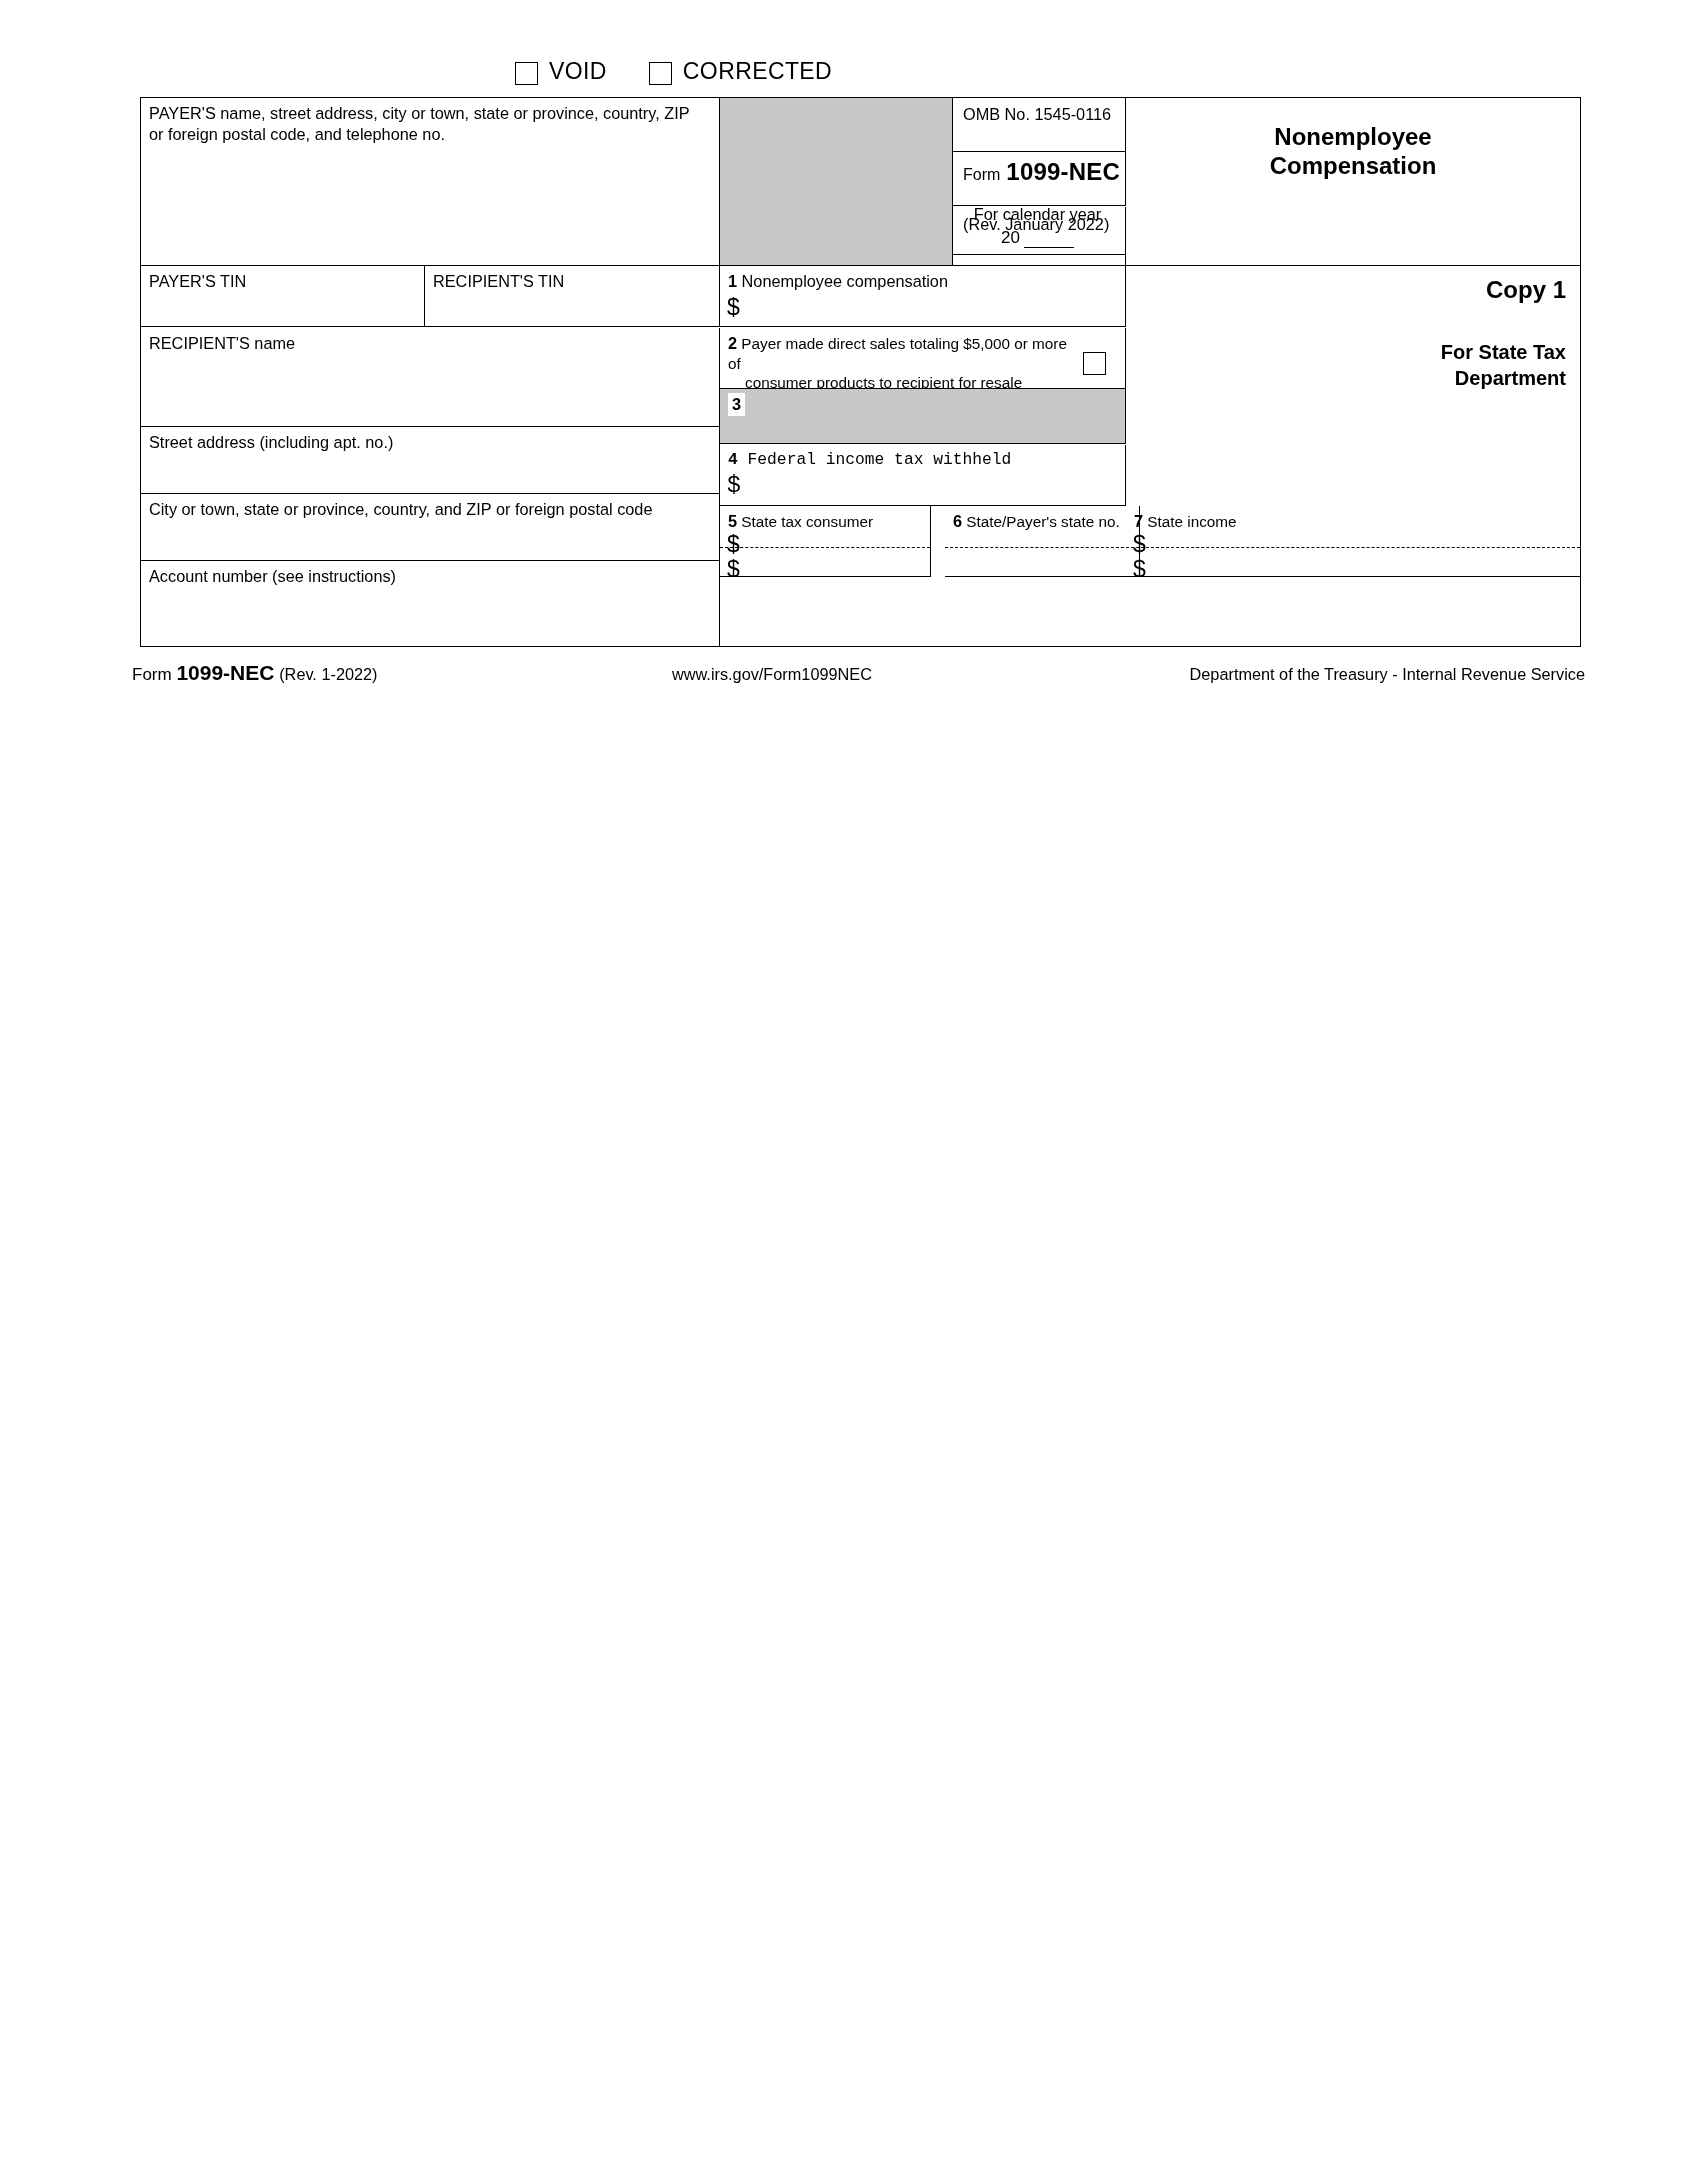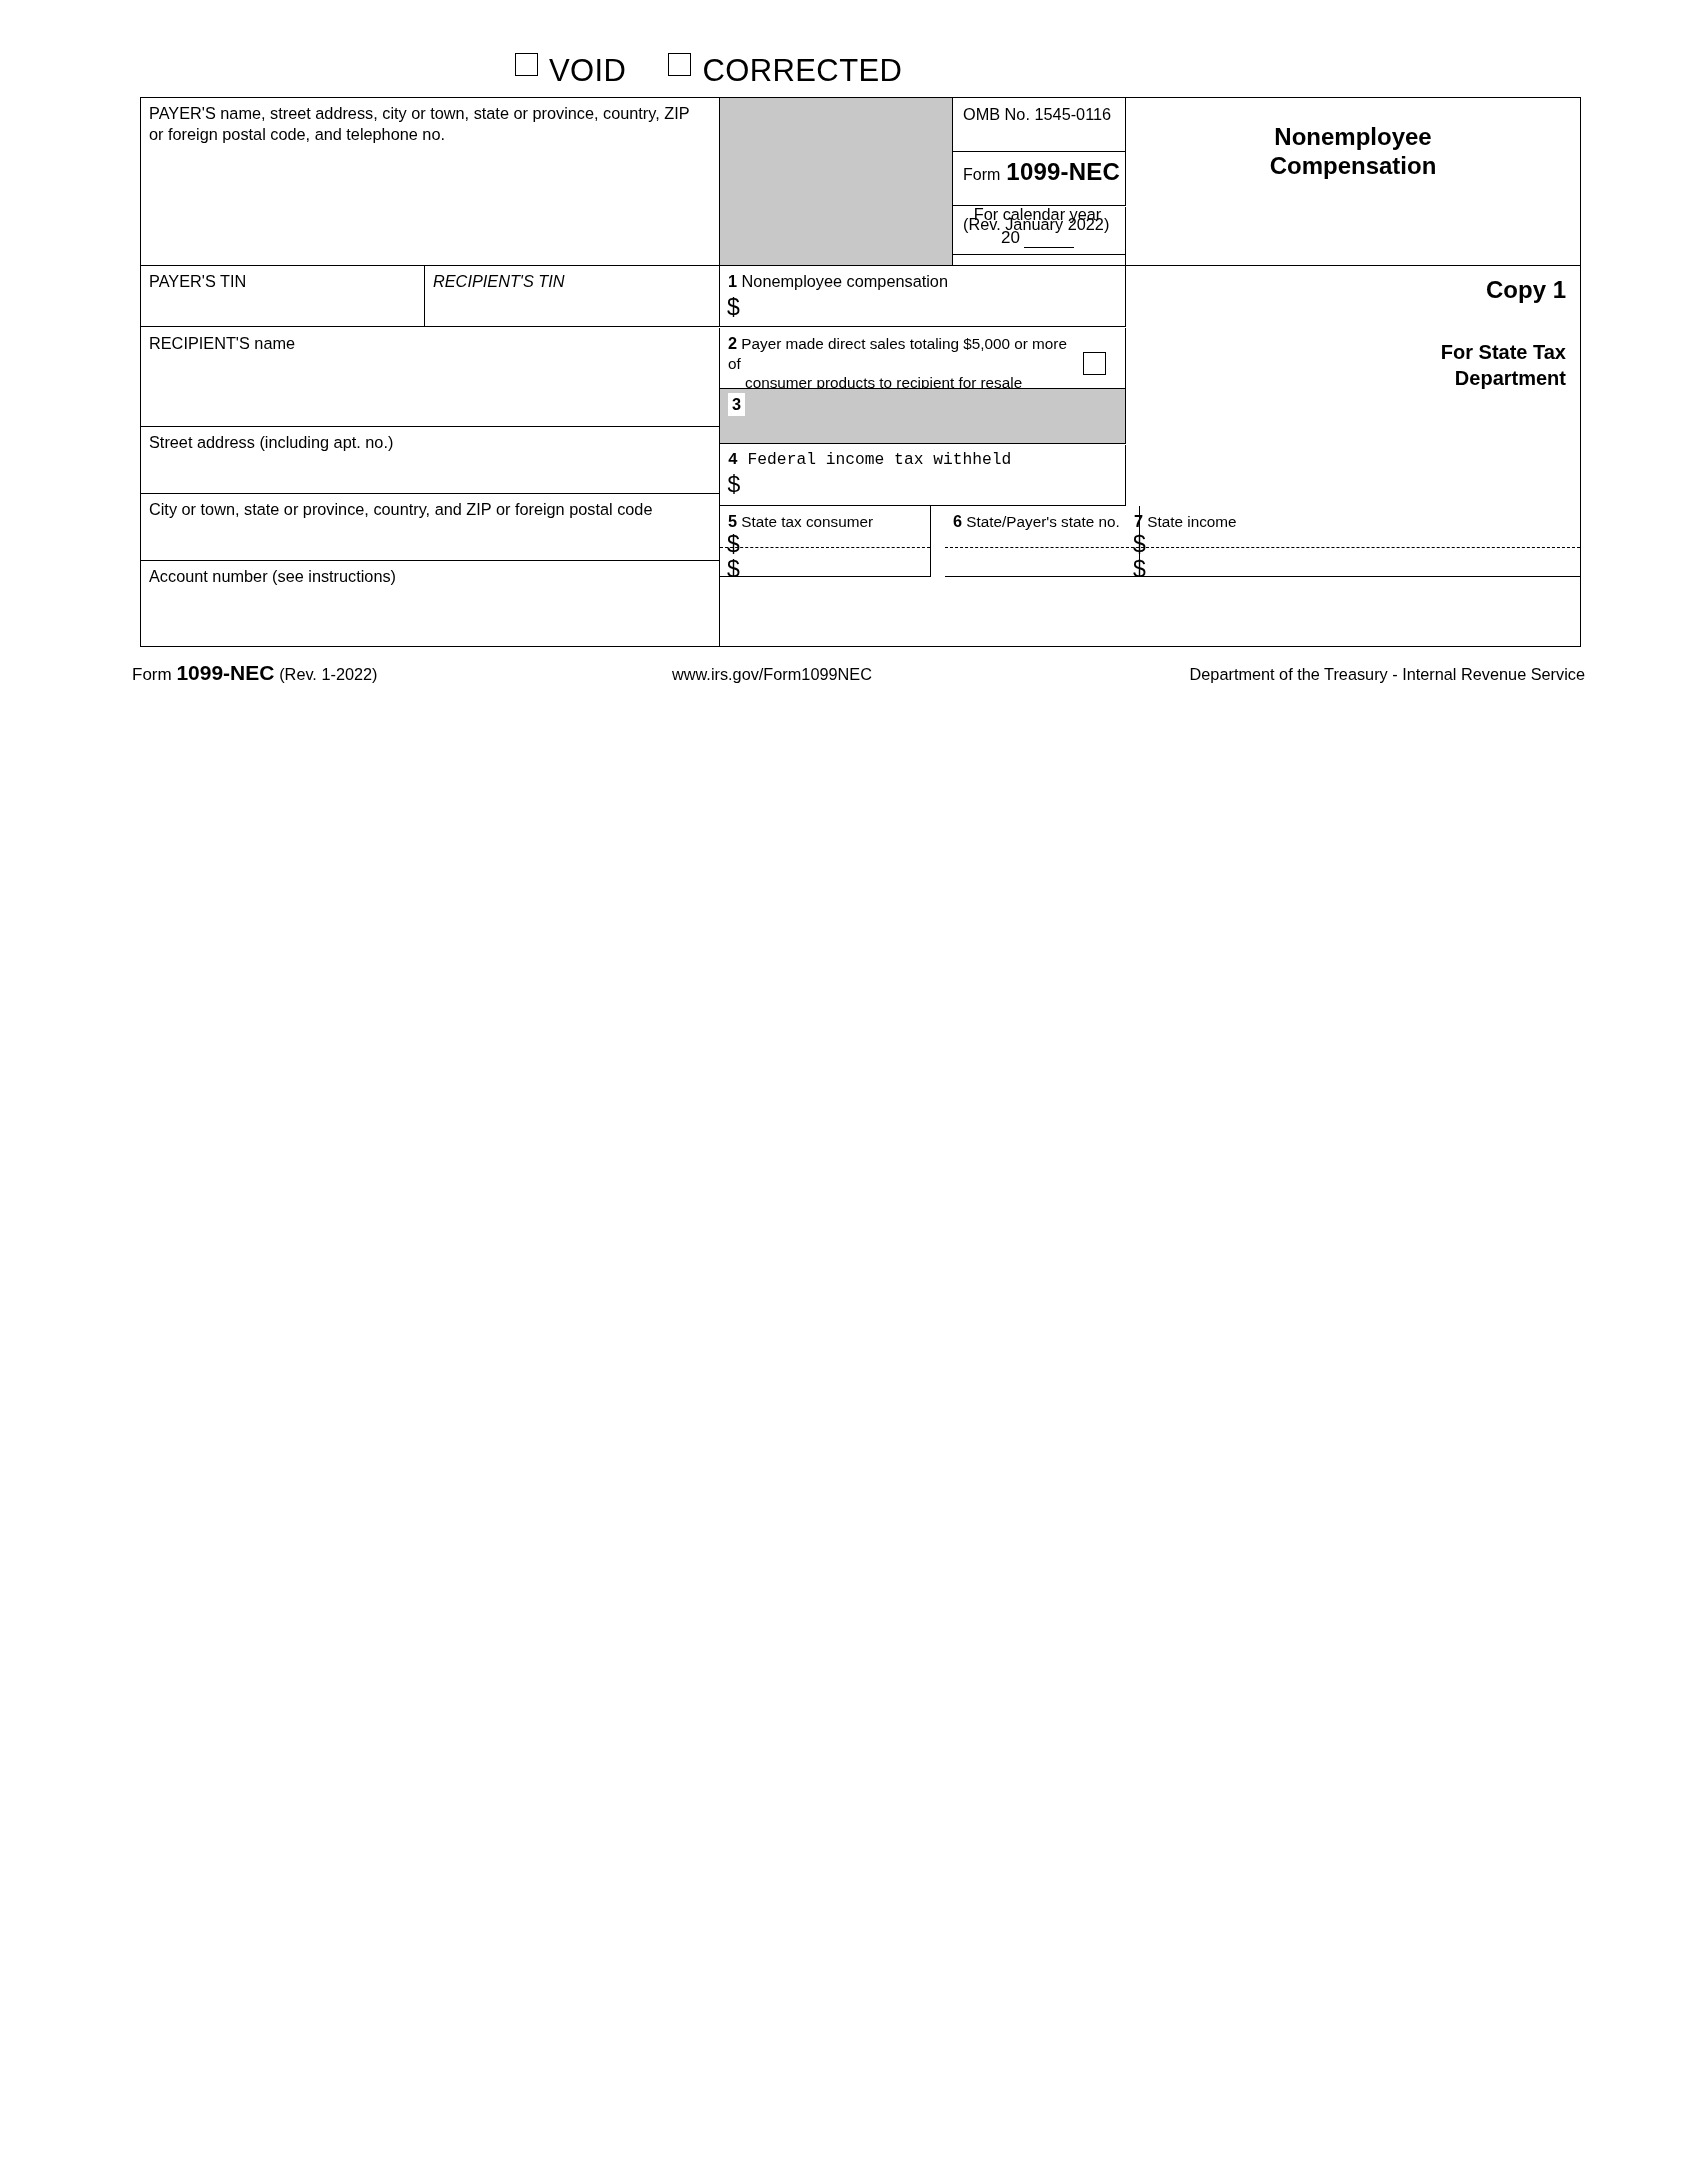--- a/index.html
+++ b/index.html
@@ -28,22 +28,22 @@
     left: 139px;
     top: 54px;
     width: 1445px;
     height: 34px;
     display: flex;
     align-items: center;
     justify-content: flex-start;
   }
   .cb-group {
     display: flex;
-    align-items: flex-start;
-    font-size: 31px;
+    align-items: flex-end;
+    font-size: 23px;
   }
   .cb-group.void { margin-left: 376px; }
   .cb-group.corrected { margin-left: 42px; }
   .checkbox {
     width: 21px;
     height: 21px;
     border: 1.5px solid #000;
     background: #fff;
     display: inline-block;
     margin-right: 11px;
@@ -234,21 +234,21 @@
     <div class="cell bb" style="left:985px; top:0; width:454px; height:168px;">
       <div class="title-right">
         <div>Nonemployee</div>
         <div>Compensation</div>
       </div>
     </div>
 
     <div class="cell br bb" style="left:0; top:168px; width:284px; height:61px;">
       <div class="lbl">PAYER'S TIN</div>
     </div>
-    <div class="cell br bb" style="left:284px; top:168px; width:295px; height:61px;font-style:italic;">
+    <div class="cell br bb" style="left:284px; top:168px; width:295px; height:61px;">
       <div class="lbl">RECIPIENT'S TIN</div>
     </div>
 
     <div class="cell br bb" style="left:579px; top:168px; width:406px; height:61px;">
       <div class="lbl">
         <span class="boxnum">1</span>
         <span>Nonemployee compensation</span>
       </div>
       <div class="dollar" style="padding-top:4px;">$</div>
     </div>

